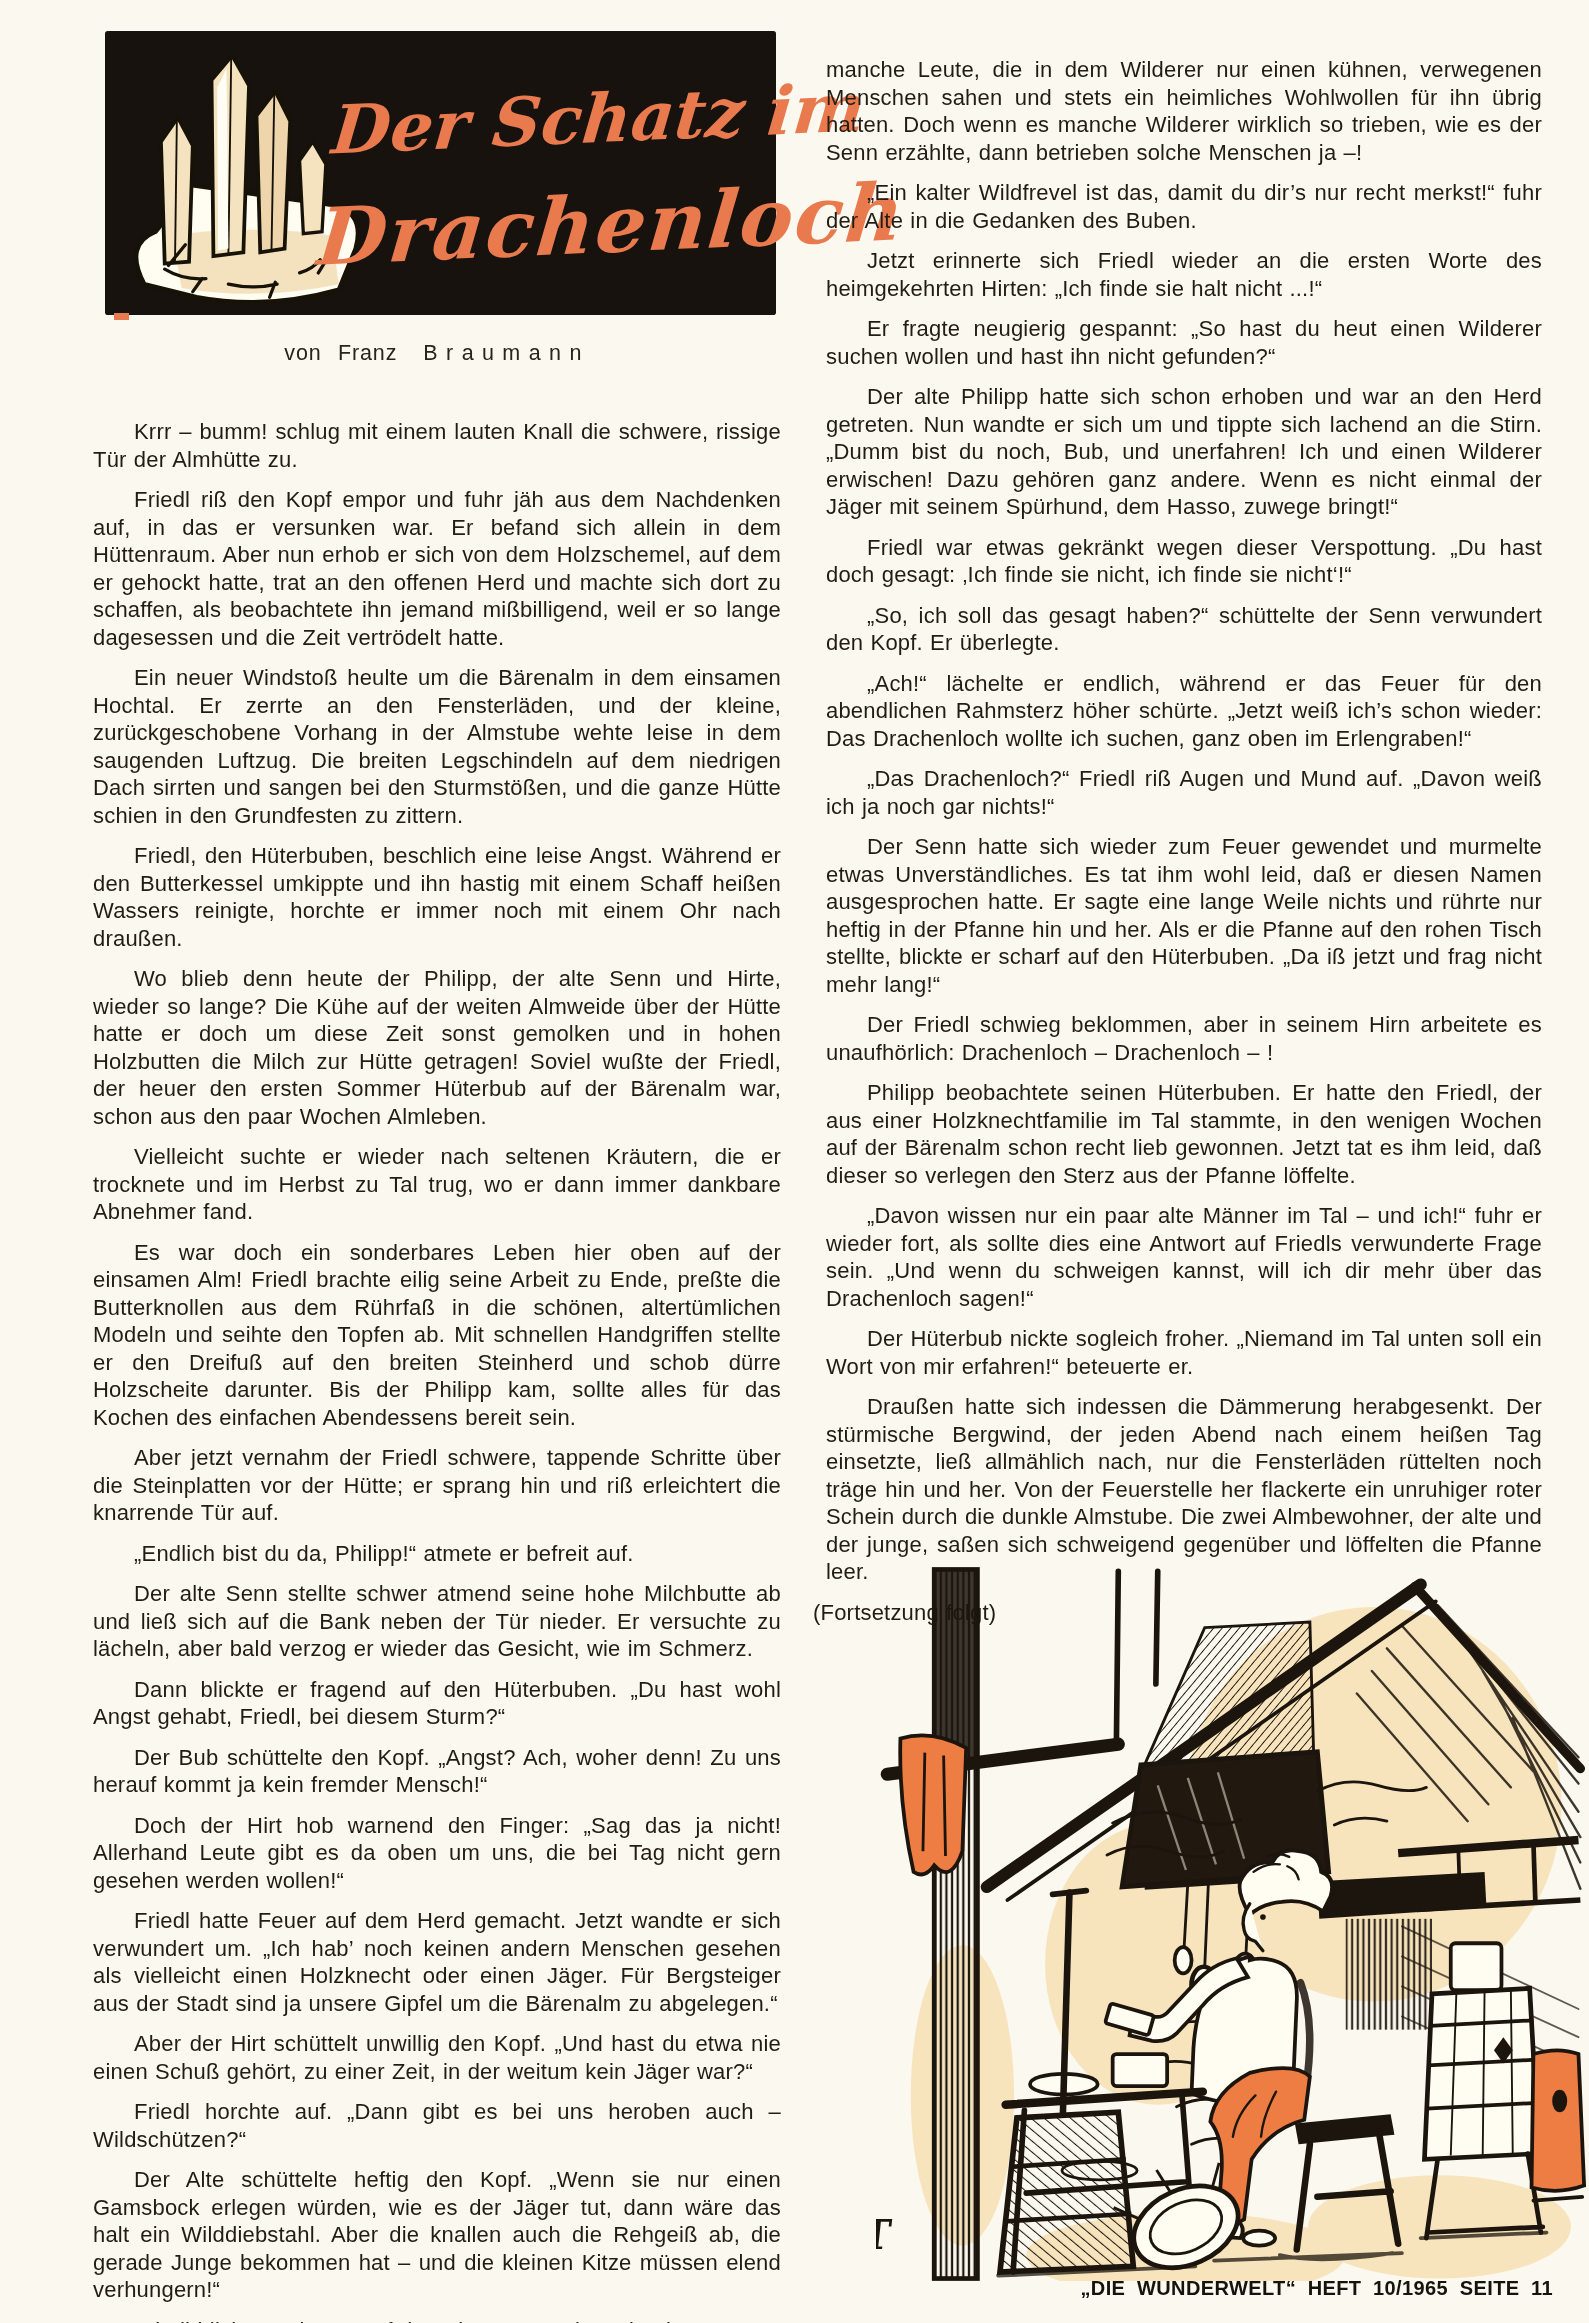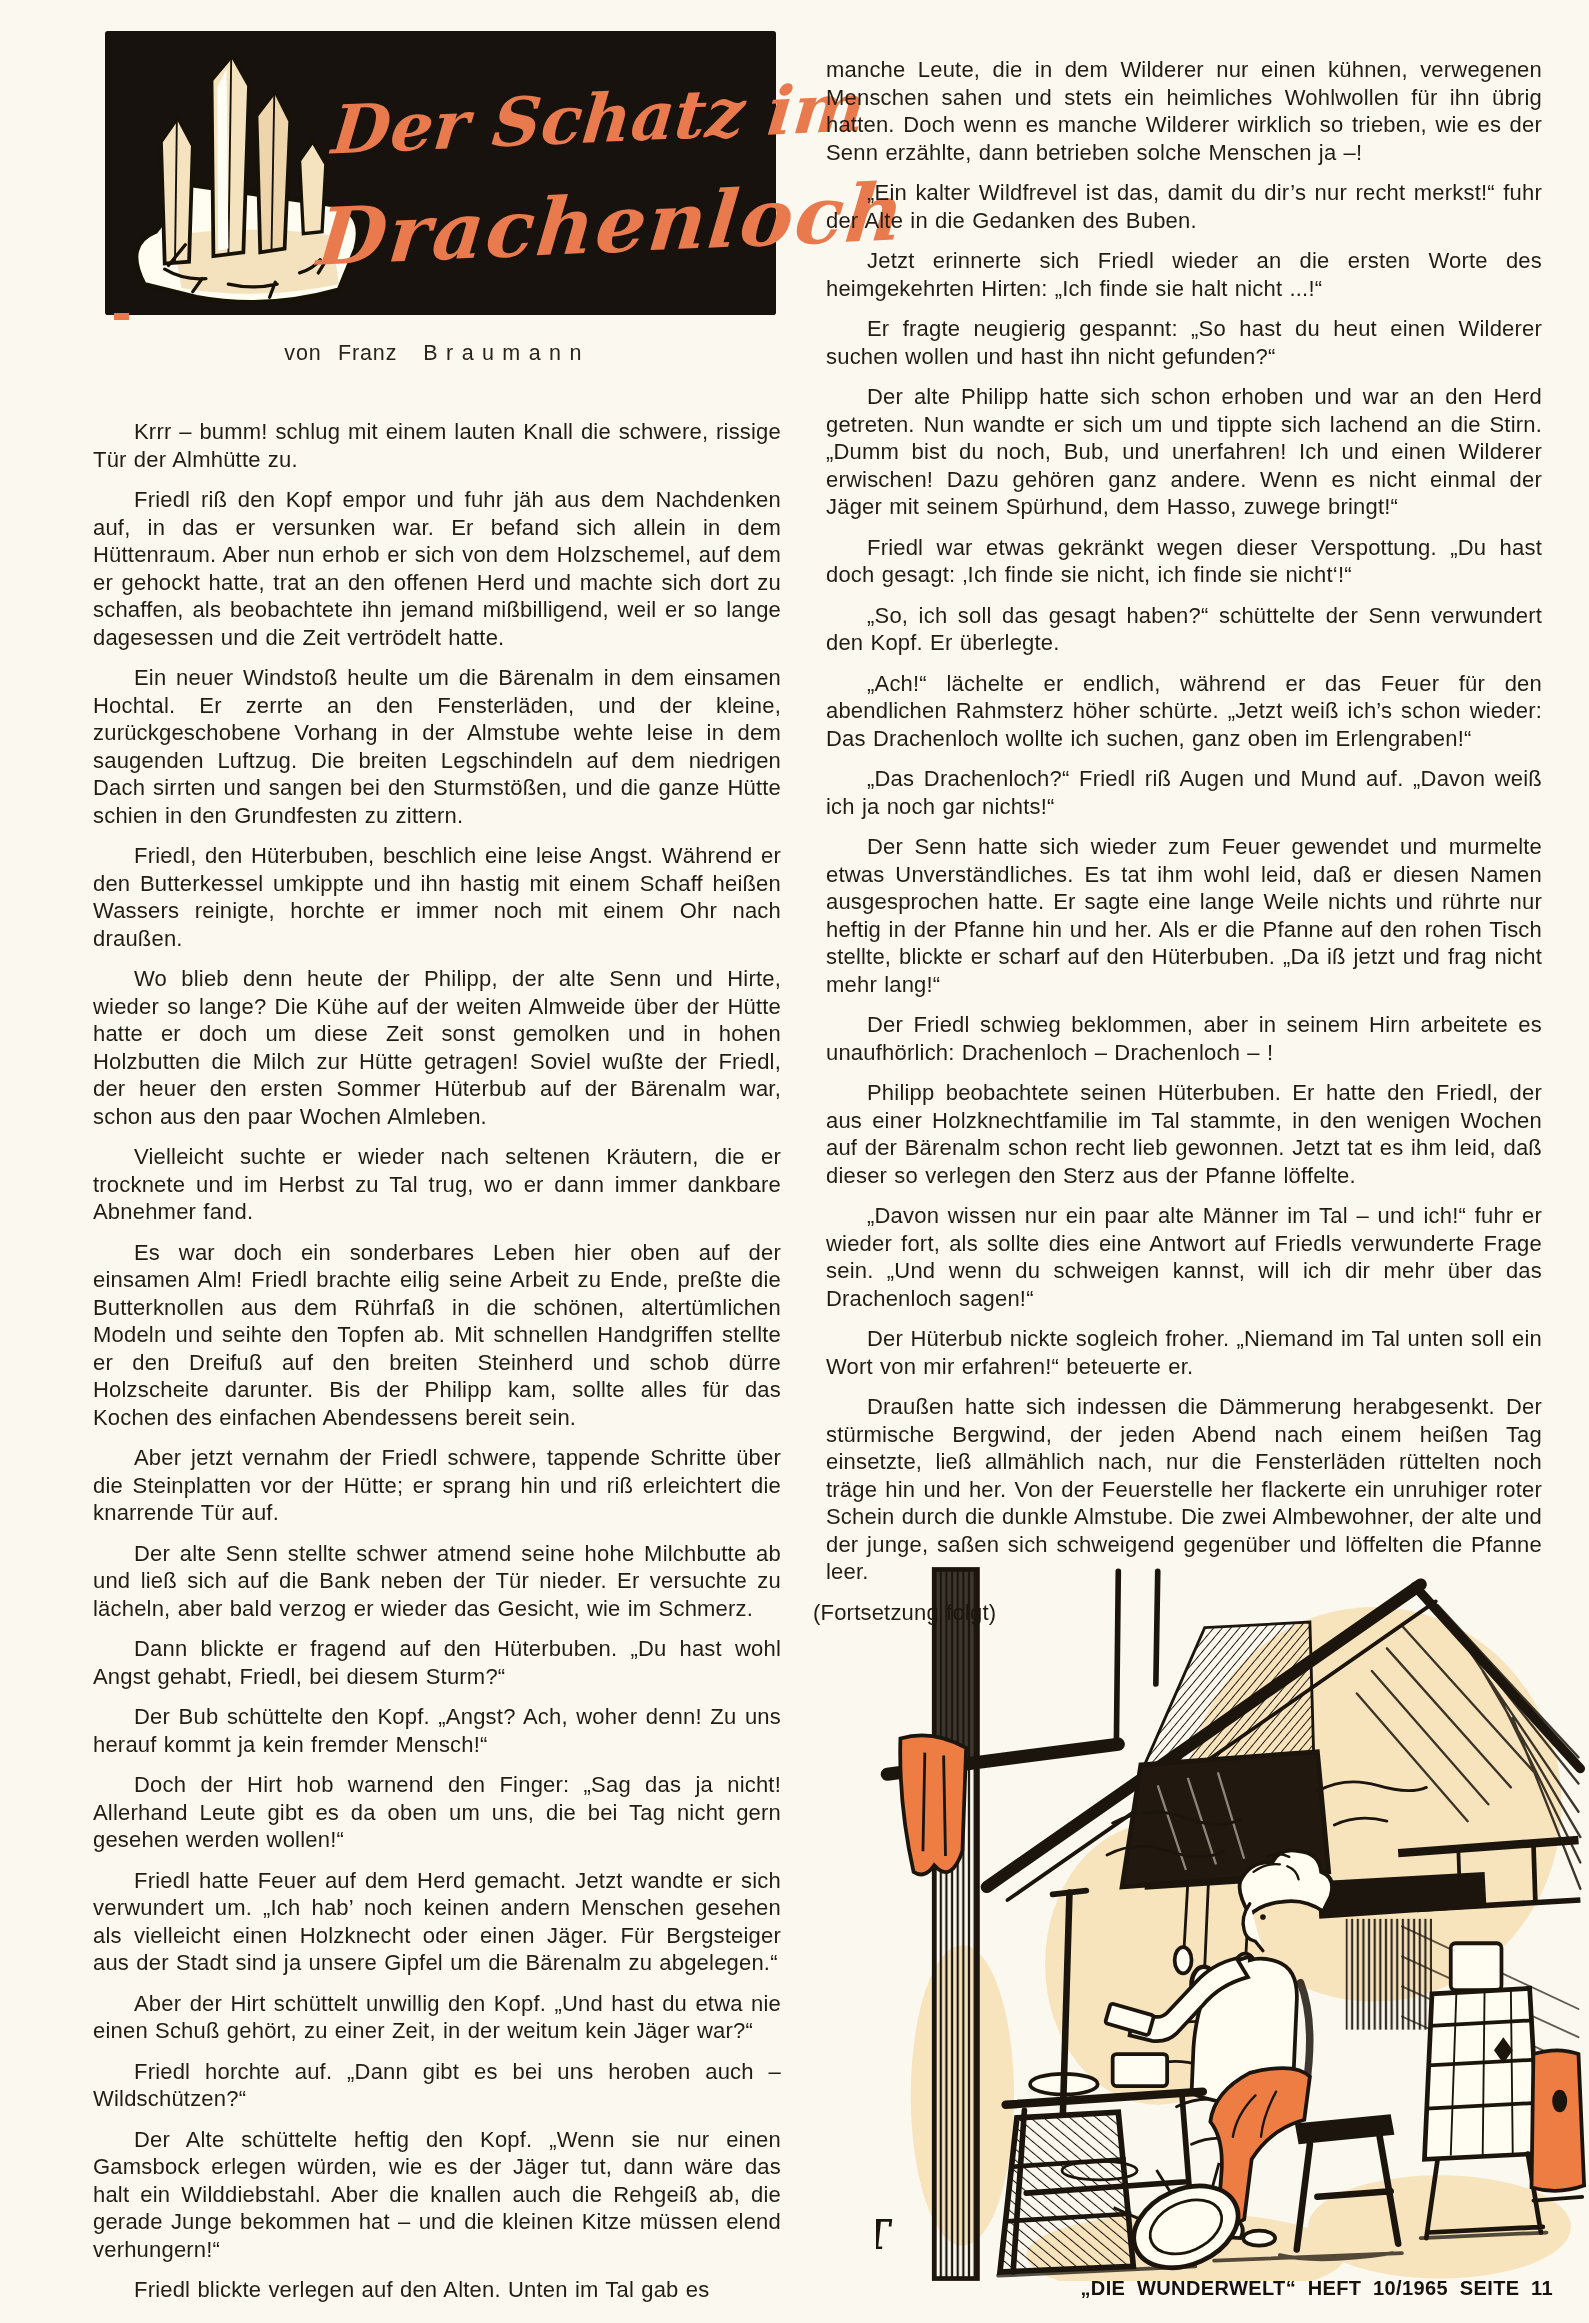--- a/index.html
+++ b/index.html
@@ -75,20 +75,21 @@
 
   <div class="col col-left">
       <p class="para">Krrr – bumm! schlug mit einem lauten Knall die schwere, rissige Tür der Almhütte zu.</p>
       <p class="para">Friedl riß den Kopf empor und fuhr jäh aus dem Nachdenken auf, in das er versunken war. Er befand sich allein in dem Hüttenraum. Aber nun erhob er sich von dem Holzschemel, auf dem er gehockt hatte, trat an den offenen Herd und machte sich dort zu schaffen, als beobachtete ihn jemand mißbilligend, weil er so lange dagesessen und die Zeit vertrödelt hatte.</p>
       <p class="para">Ein neuer Windstoß heulte um die Bärenalm in dem einsamen Hochtal. Er zerrte an den Fensterläden, und der kleine, zurückgeschobene Vorhang in der Almstube wehte leise in dem saugenden Luftzug. Die breiten Legschindeln auf dem niedrigen Dach sirrten und sangen bei den Sturmstößen, und die ganze Hütte schien in den Grundfesten zu zittern.</p>
       <p class="para">Friedl, den Hüterbuben, beschlich eine leise Angst. Während er den Butterkessel umkippte und ihn hastig mit einem Schaff heißen Wassers reinigte, horchte er immer noch mit einem Ohr nach draußen.</p>
       <p class="para">Wo blieb denn heute der Philipp, der alte Senn und Hirte, wieder so lange? Die Kühe auf der weiten Almweide über der Hütte hatte er doch um diese Zeit sonst gemolken und in hohen Holzbutten die Milch zur Hütte getragen! Soviel wußte der Friedl, der heuer den ersten Sommer Hüterbub auf der Bärenalm war, schon aus den paar Wochen Almleben.</p>
       <p class="para">Vielleicht suchte er wieder nach seltenen Kräutern, die er trocknete und im Herbst zu Tal trug, wo er dann immer dankbare Abnehmer fand.</p>
       <p class="para">Es war doch ein sonderbares Leben hier oben auf der einsamen Alm! Friedl brachte eilig seine Arbeit zu Ende, preßte die Butterknollen aus dem Rührfaß in die schönen, altertümlichen Modeln und seihte den Topfen ab. Mit schnellen Handgriffen stellte er den Dreifuß auf den breiten Steinherd und schob dürre Holzscheite darunter. Bis der Philipp kam, sollte alles für das Kochen des einfachen Abendessens bereit sein.</p>
       <p class="para">Aber jetzt vernahm der Friedl schwere, tappende Schritte über die Steinplatten vor der Hütte; er sprang hin und riß erleichtert die knarrende Tür auf.</p>
+      <p class="para">„Endlich bist du da, Philipp!“ atmete er befreit auf.</p>
       <p class="para">Der alte Senn stellte schwer atmend seine hohe Milchbutte ab und ließ sich auf die Bank neben der Tür nieder. Er versuchte zu lächeln, aber bald verzog er wieder das Gesicht, wie im Schmerz.</p>
       <p class="para">Dann blickte er fragend auf den Hüterbuben. „Du hast wohl Angst gehabt, Friedl, bei diesem Sturm?“</p>
       <p class="para">Der Bub schüttelte den Kopf. „Angst? Ach, woher denn! Zu uns herauf kommt ja kein fremder Mensch!“</p>
       <p class="para">Doch der Hirt hob warnend den Finger: „Sag das ja nicht! Allerhand Leute gibt es da oben um uns, die bei Tag nicht gern gesehen werden wollen!“</p>
       <p class="para">Friedl hatte Feuer auf dem Herd gemacht. Jetzt wandte er sich verwundert um. „Ich hab’ noch keinen andern Menschen gesehen als vielleicht einen Holzknecht oder einen Jäger. Für Bergsteiger aus der Stadt sind ja unsere Gipfel um die Bärenalm zu abgelegen.“</p>
       <p class="para">Aber der Hirt schüttelt unwillig den Kopf. „Und hast du etwa nie einen Schuß gehört, zu einer Zeit, in der weitum kein Jäger war?“</p>
       <p class="para">Friedl horchte auf. „Dann gibt es bei uns heroben auch – Wildschützen?“</p>
       <p class="para">Der Alte schüttelte heftig den Kopf. „Wenn sie nur einen Gamsbock erlegen würden, wie es der Jäger tut, dann wäre das halt ein Wilddiebstahl. Aber die knallen auch die Rehgeiß ab, die gerade Junge bekommen hat – und die kleinen Kitze müssen elend verhungern!“</p>
       <p class="para">Friedl blickte verlegen auf den Alten. Unten im Tal gab es</p>
     </div>

